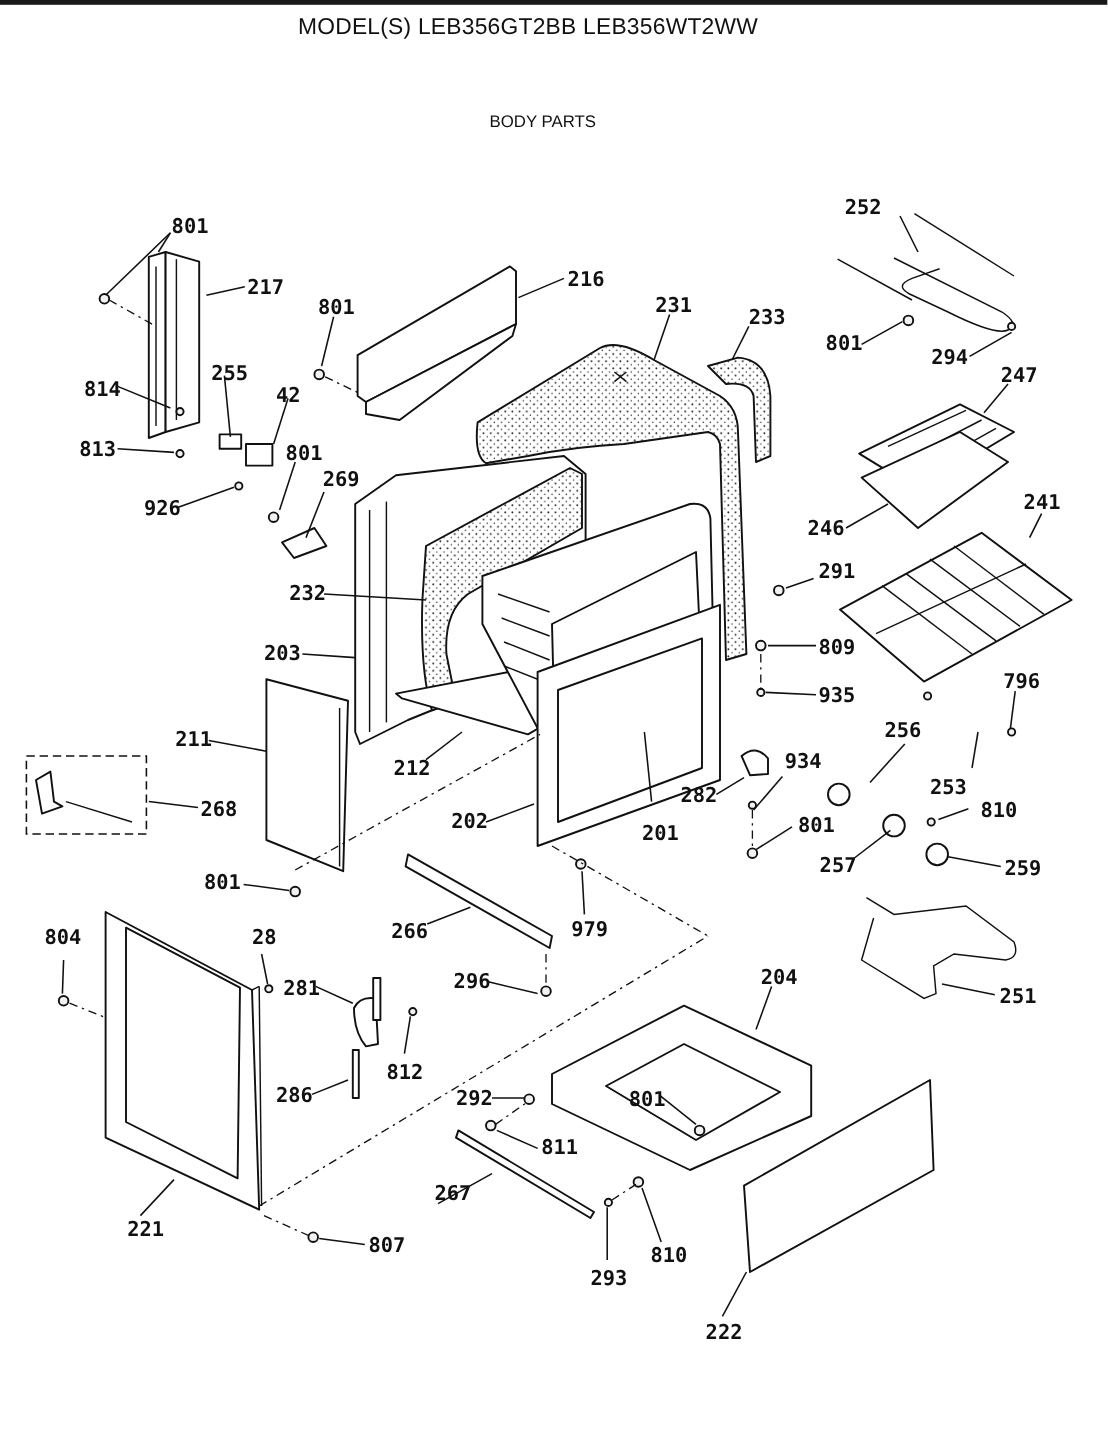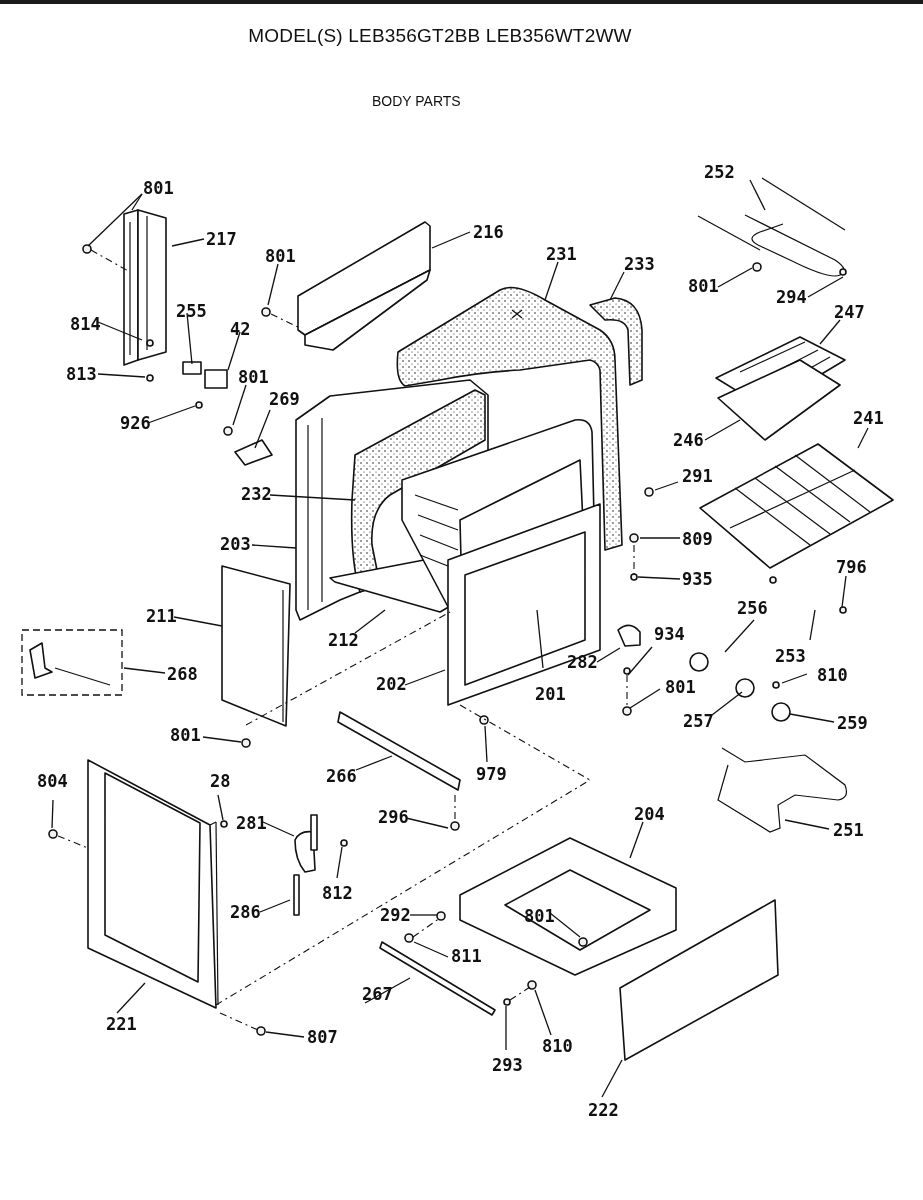--- a/index.html
+++ b/index.html
@@ -1,19 +1,19 @@
 <!DOCTYPE html>
 <html><head>
 <meta charset="utf-8">
 <style>
   html, body { margin:0; padding:0; background:#ffffff; }
   body { width:923px; height:1200px; position:relative; overflow:hidden; font-family:"Liberation Sans", sans-serif; }
   .top-rule { position:absolute; left:0; top:0; width:923px; height:4px; background:#1a1a1a; }
-  .model-title { position:absolute; left:0; width:880px; top:25px; text-align:center; font-size:19px; color:#111; letter-spacing:0.2px; }
-  .section-title { position:absolute; left:372px; top:93px; font-size:14px; color:#111; }
+  .model-title { position:absolute; left:0; width:880px; top:12px; text-align:center; font-size:19px; color:#111; letter-spacing:0.2px; }
+  .section-title { position:absolute; left:408px; top:93px; font-size:14px; color:#111; }
   svg#diagram { position:absolute; left:0; top:0; }
   .part { fill:#fff; stroke:#111; stroke-width:1.6; stroke-linejoin:round; }
   .part-dot { fill:#f2f2f2; stroke:#111; stroke-width:1.6; }
   .thin { fill:none; stroke:#111; stroke-width:1.2; }
   .dash { fill:none; stroke:#111; stroke-width:1.1; stroke-dasharray:7 4 2 4; }
   .leader { fill:none; stroke:#111; stroke-width:1.3; }
   .callout { font-family:"DejaVu Sans Mono", monospace; font-weight:bold; font-size:17px; fill:#111; transform-box:fill-box; }
   .stipple { fill:url(#dots); }
 </style>
 </head>

